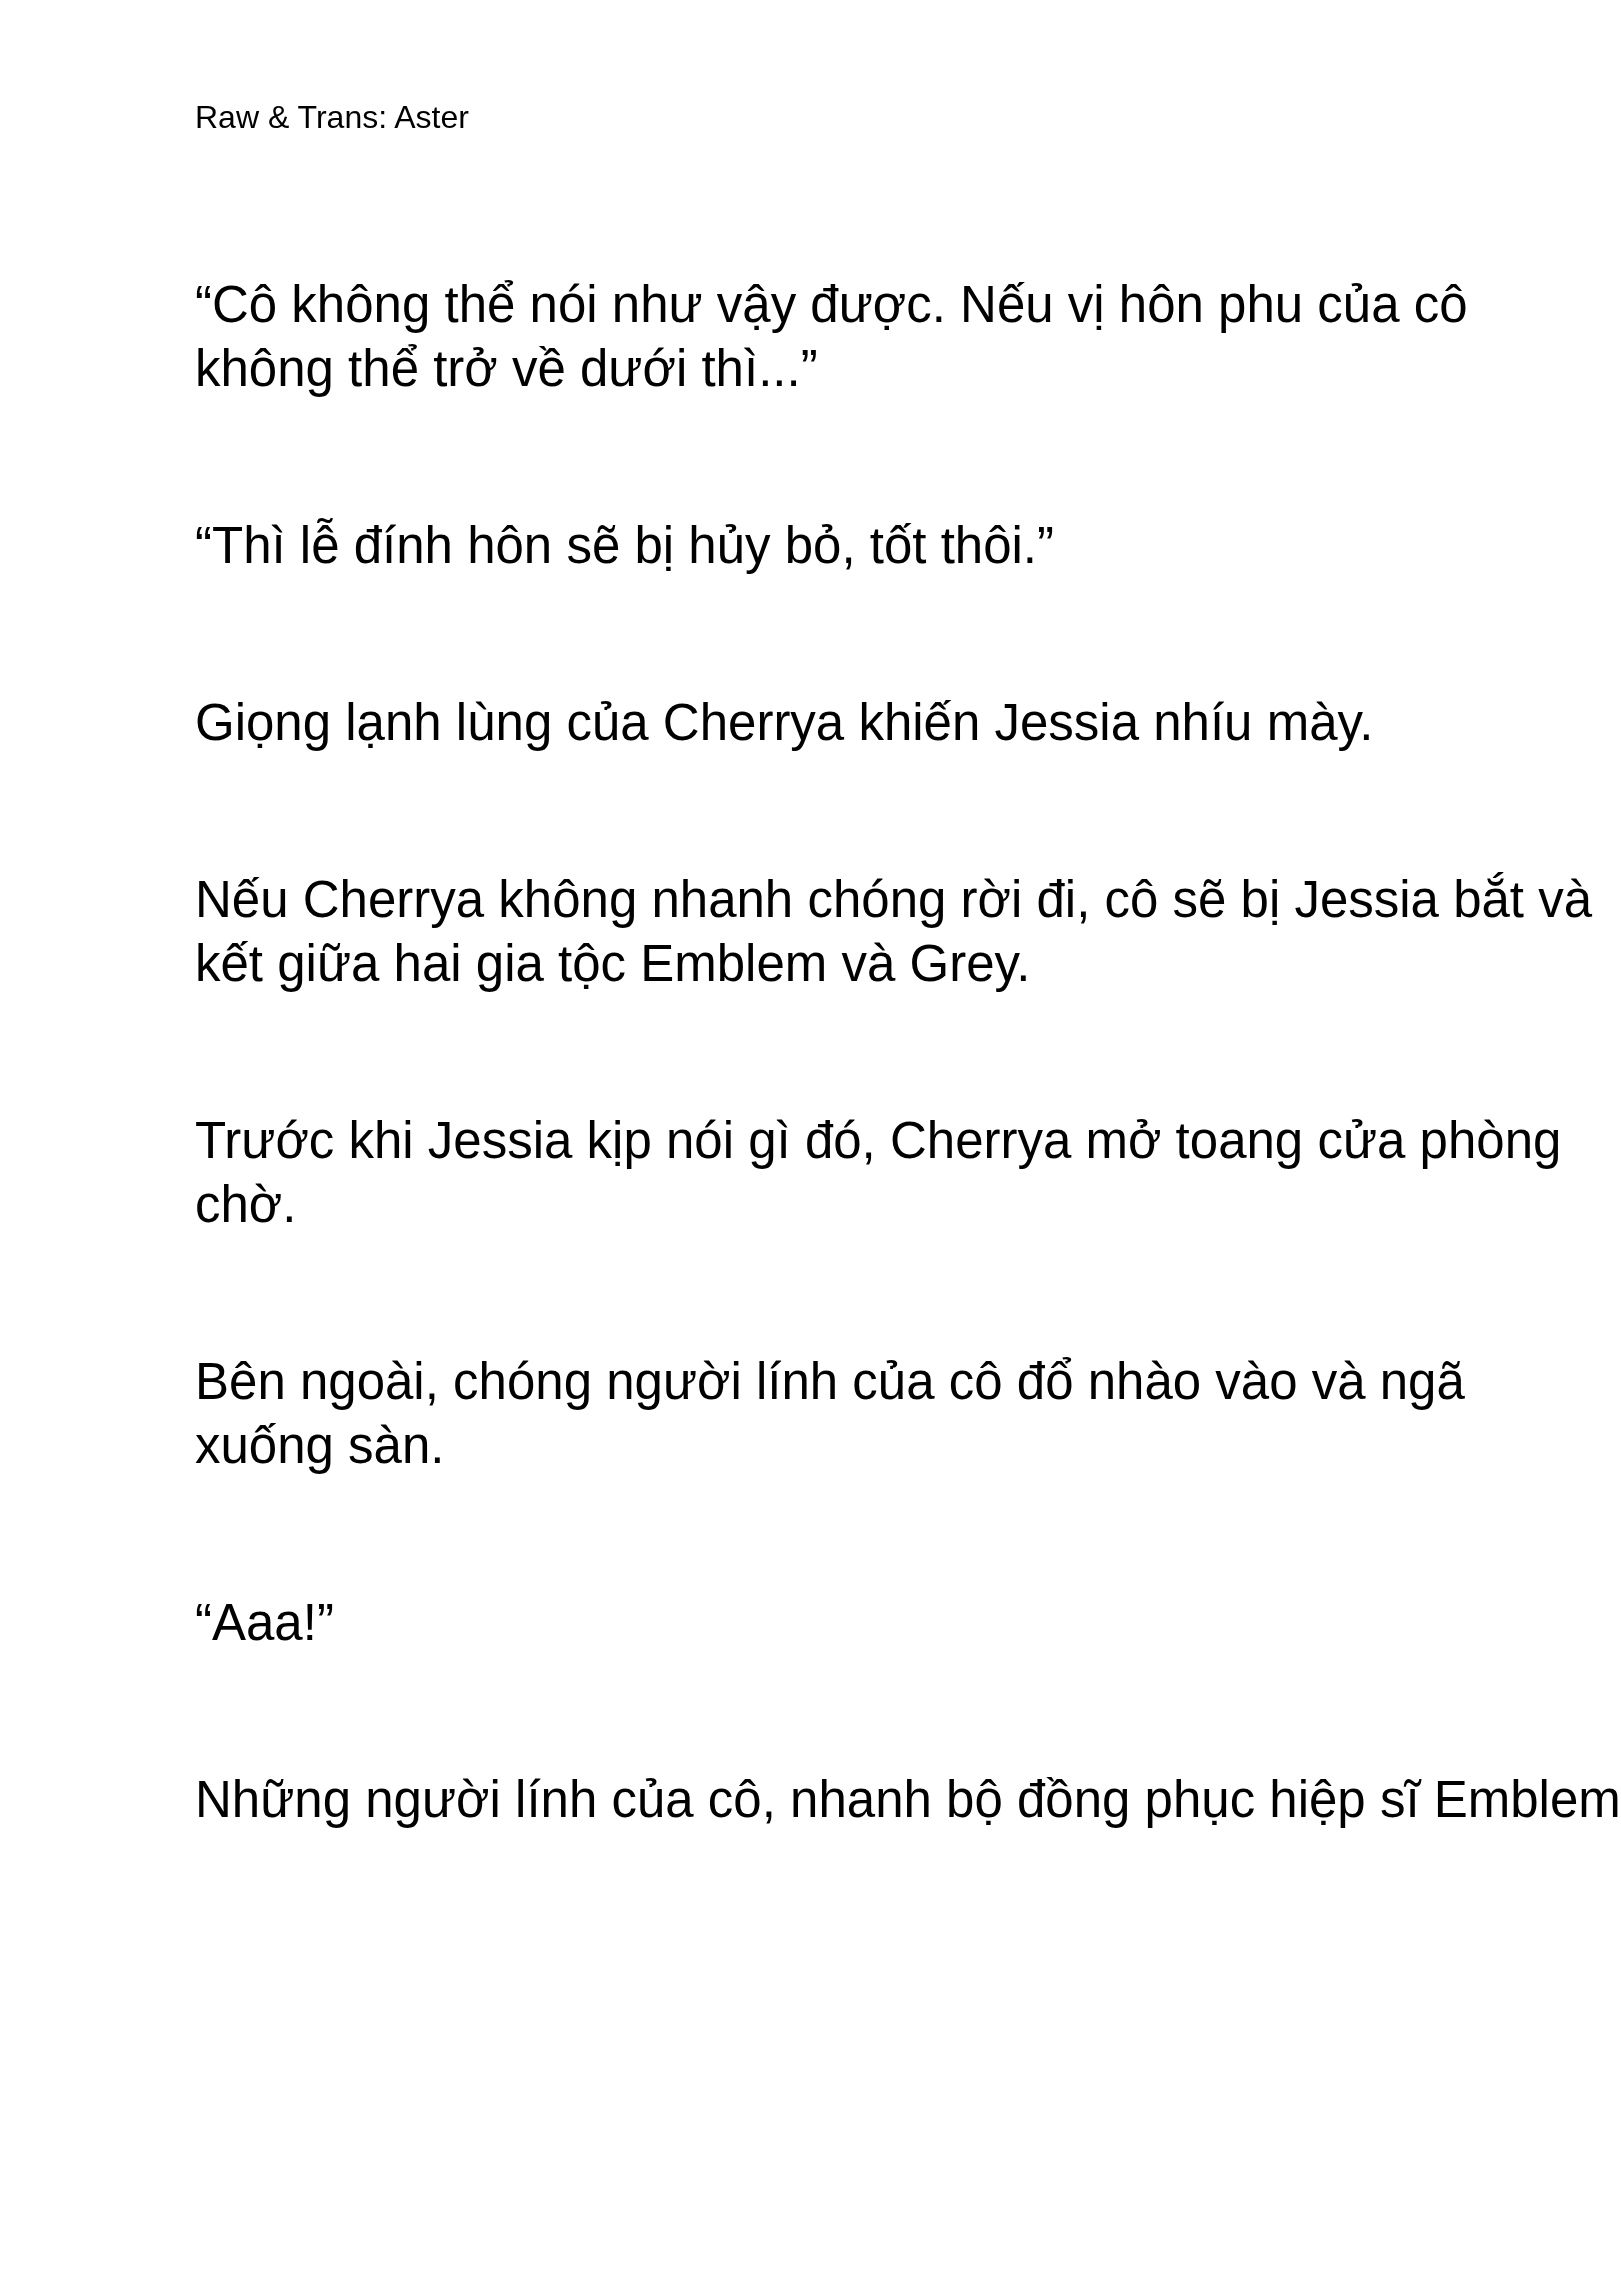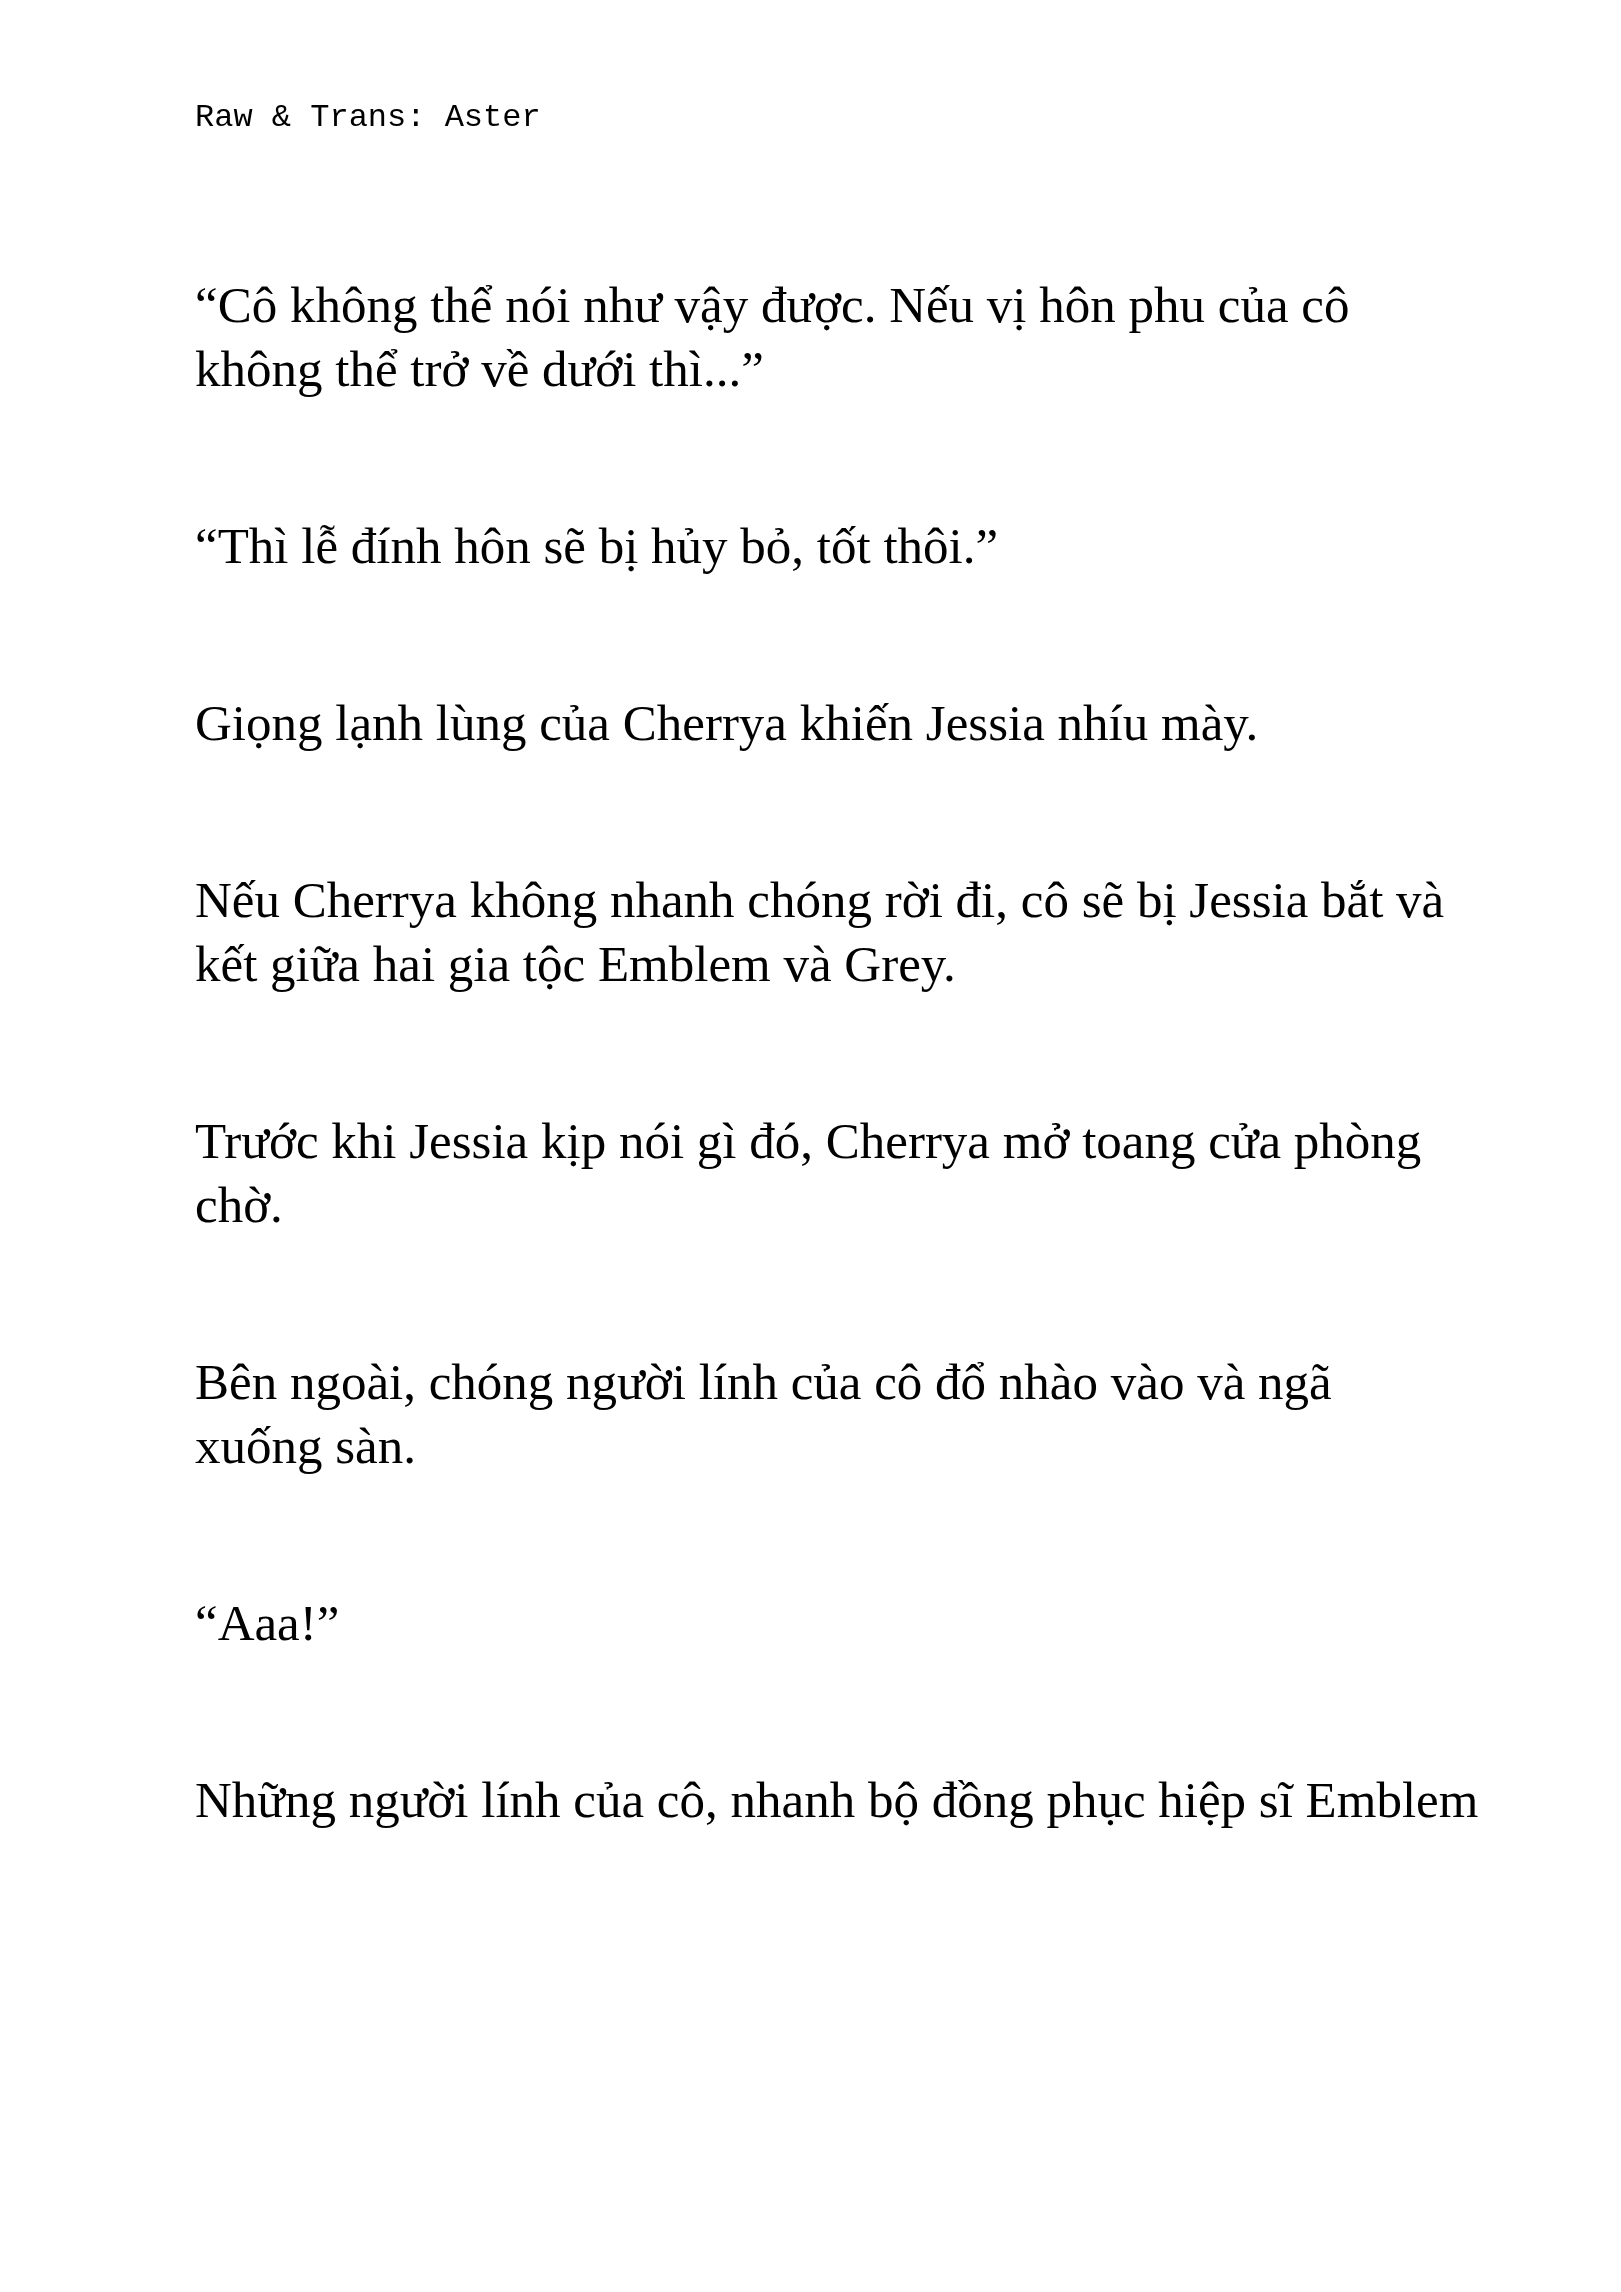--- a/index.html
+++ b/index.html
@@ -11,41 +11,41 @@
     position: relative;
     width: 1621px;
     height: 2293px;
     background: #ffffff;
     overflow: hidden;
   }
   .doc-header {
     position: absolute;
     left: 195px;
     top: 99px;
-    font-family: Liberation Mono, monospace;
+    font-family: Liberation Sans, sans-serif;
     font-size: 32px;
     line-height: 37px;
     color: #000000;
     white-space: nowrap;
   }
   .content {
     position: absolute;
     left: 195px;
     top: 273px;
     width: 1264px;
   }
   .para {
     margin: 0 0 113px 0;
     padding: 0;
   }
   .line {
     display: block;
     height: 64px;
     line-height: 64px;
-    font-family: Liberation Serif, serif;
+    font-family: Liberation Sans, sans-serif;
     font-size: 51px;
     color: #000000;
     white-space: nowrap;
   }
 </style>
 </head>
 <body>
 
 <div class="page">
 

